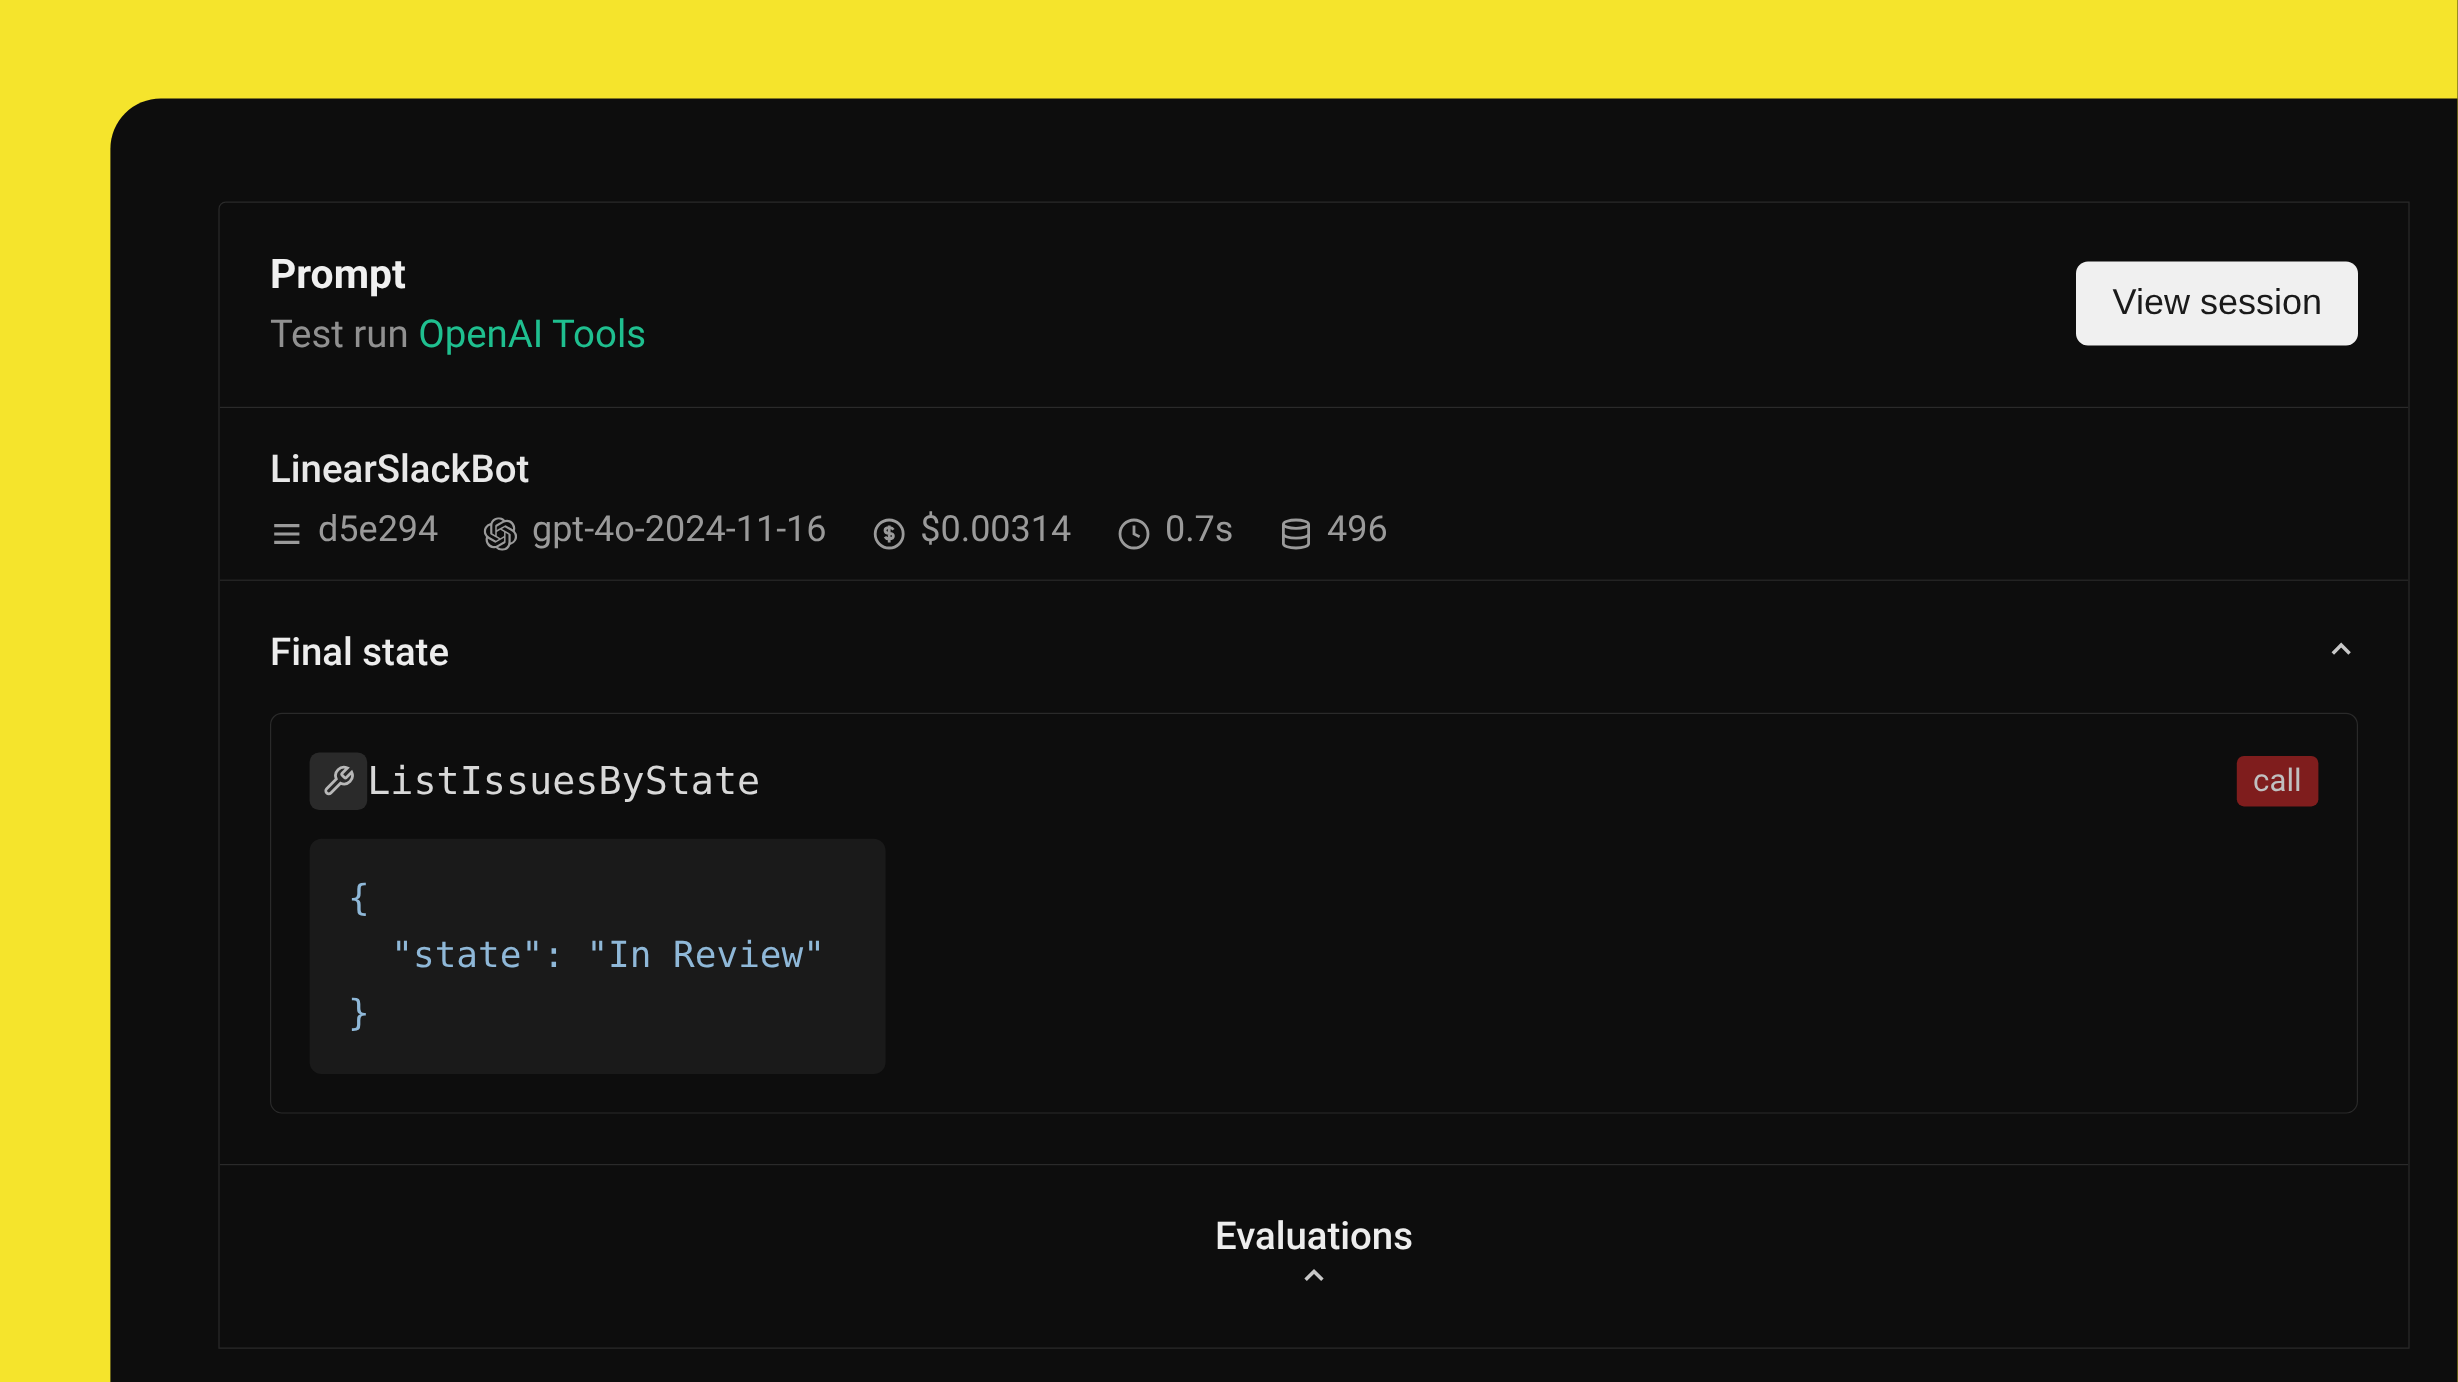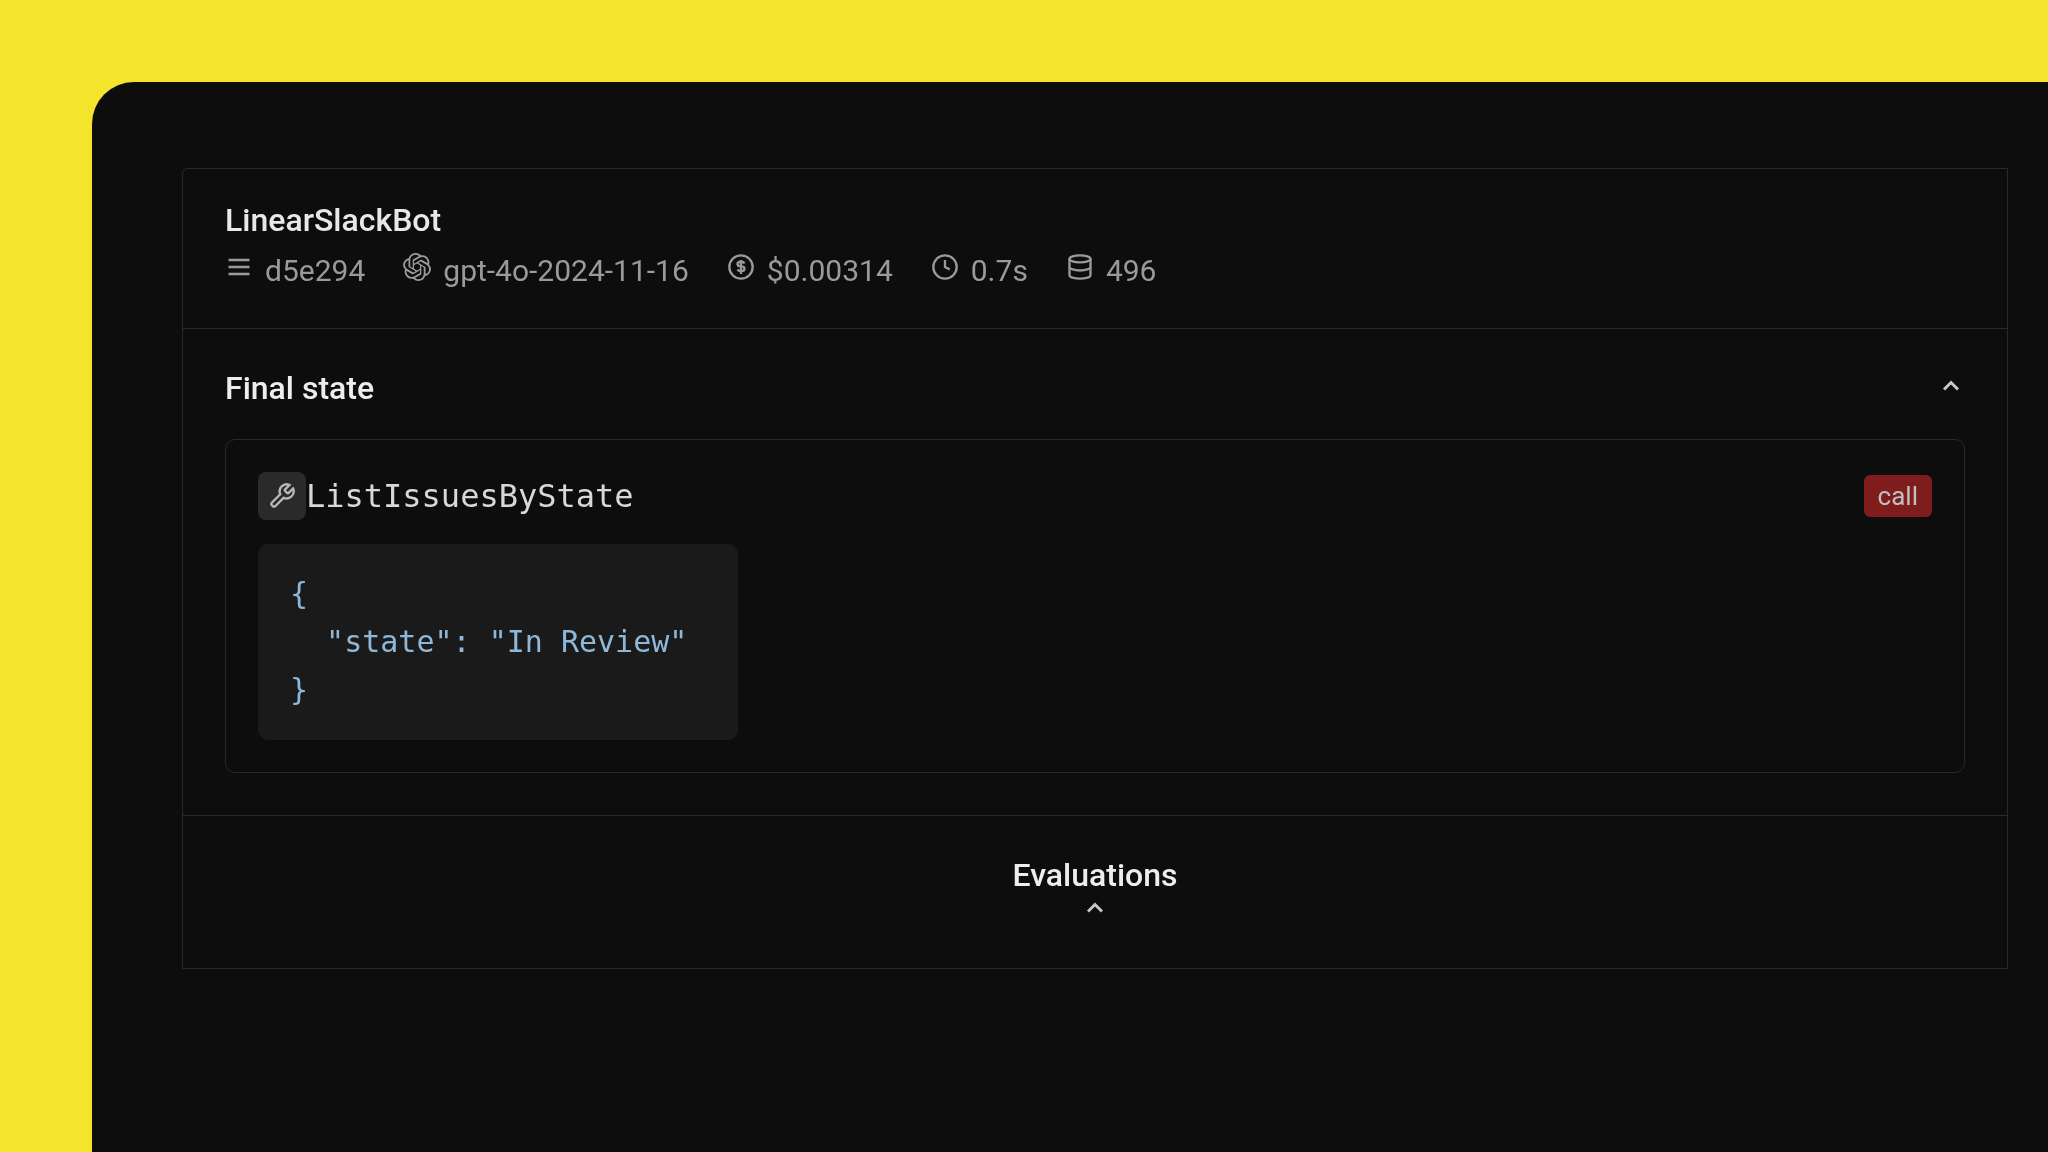--- a/index.html
+++ b/index.html
@@ -63,38 +63,38 @@
       background: #f0f0f0;
       color: #1a1a1a;
       border: none;
       border-radius: 10px;
       padding: 18px 30px;
       font-size: 30px;
       font-weight: 500;
       cursor: pointer;
     }
     .meta-section {
-      padding: 32px 42px 40px 42px;
+      padding: 32px 42px 24px 42px;
     }
     .run-name {
       color: #e8e8e8;
       font-size: 32px;
       font-weight: 500;
       margin-bottom: 14px;
     }
     .meta-row {
       display: flex;
       align-items: center;
       gap: 38px;
       color: #9a9a9a;
       font-size: 30px;
     }
     .meta-item {
       display: flex;
-      align-items: flex-start;
+      align-items: flex-end;
       gap: 12px;
     }
     .meta-icon {
       display: inline-flex;
       align-items: center;
       justify-content: center;
       width: 28px;
       height: 28px;
     }
     .meta-icon svg {
@@ -177,20 +177,29 @@
       align-items: center;
       flex-direction: column;
     }
   </style>
 </head>
 <body>
 
 <div class="app-frame">
   <div class="content">
 
+    <div class="section header-section">
+      <div class="header-left">
+        <div class="prompt-title">Prompt</div>
+        <div class="subtitle-row">
+          <span>Test run </span><span class="subtitle-link">OpenAI Tools</span>
+        </div>
+      </div>
+      <button class="view-session-btn">View session</button>
+    </div>
 
     <div class="section meta-section">
       <div class="run-name">LinearSlackBot</div>
       <div class="meta-row">
         <div class="meta-item">
           <span class="meta-icon">
             <svg viewBox="0 0 24 24" fill="none" stroke="currentColor" stroke-width="2.2">
               <line x1="3" y1="6" x2="21" y2="6"></line>
               <line x1="3" y1="12" x2="21" y2="12"></line>
               <line x1="3" y1="18" x2="21" y2="18"></line>

